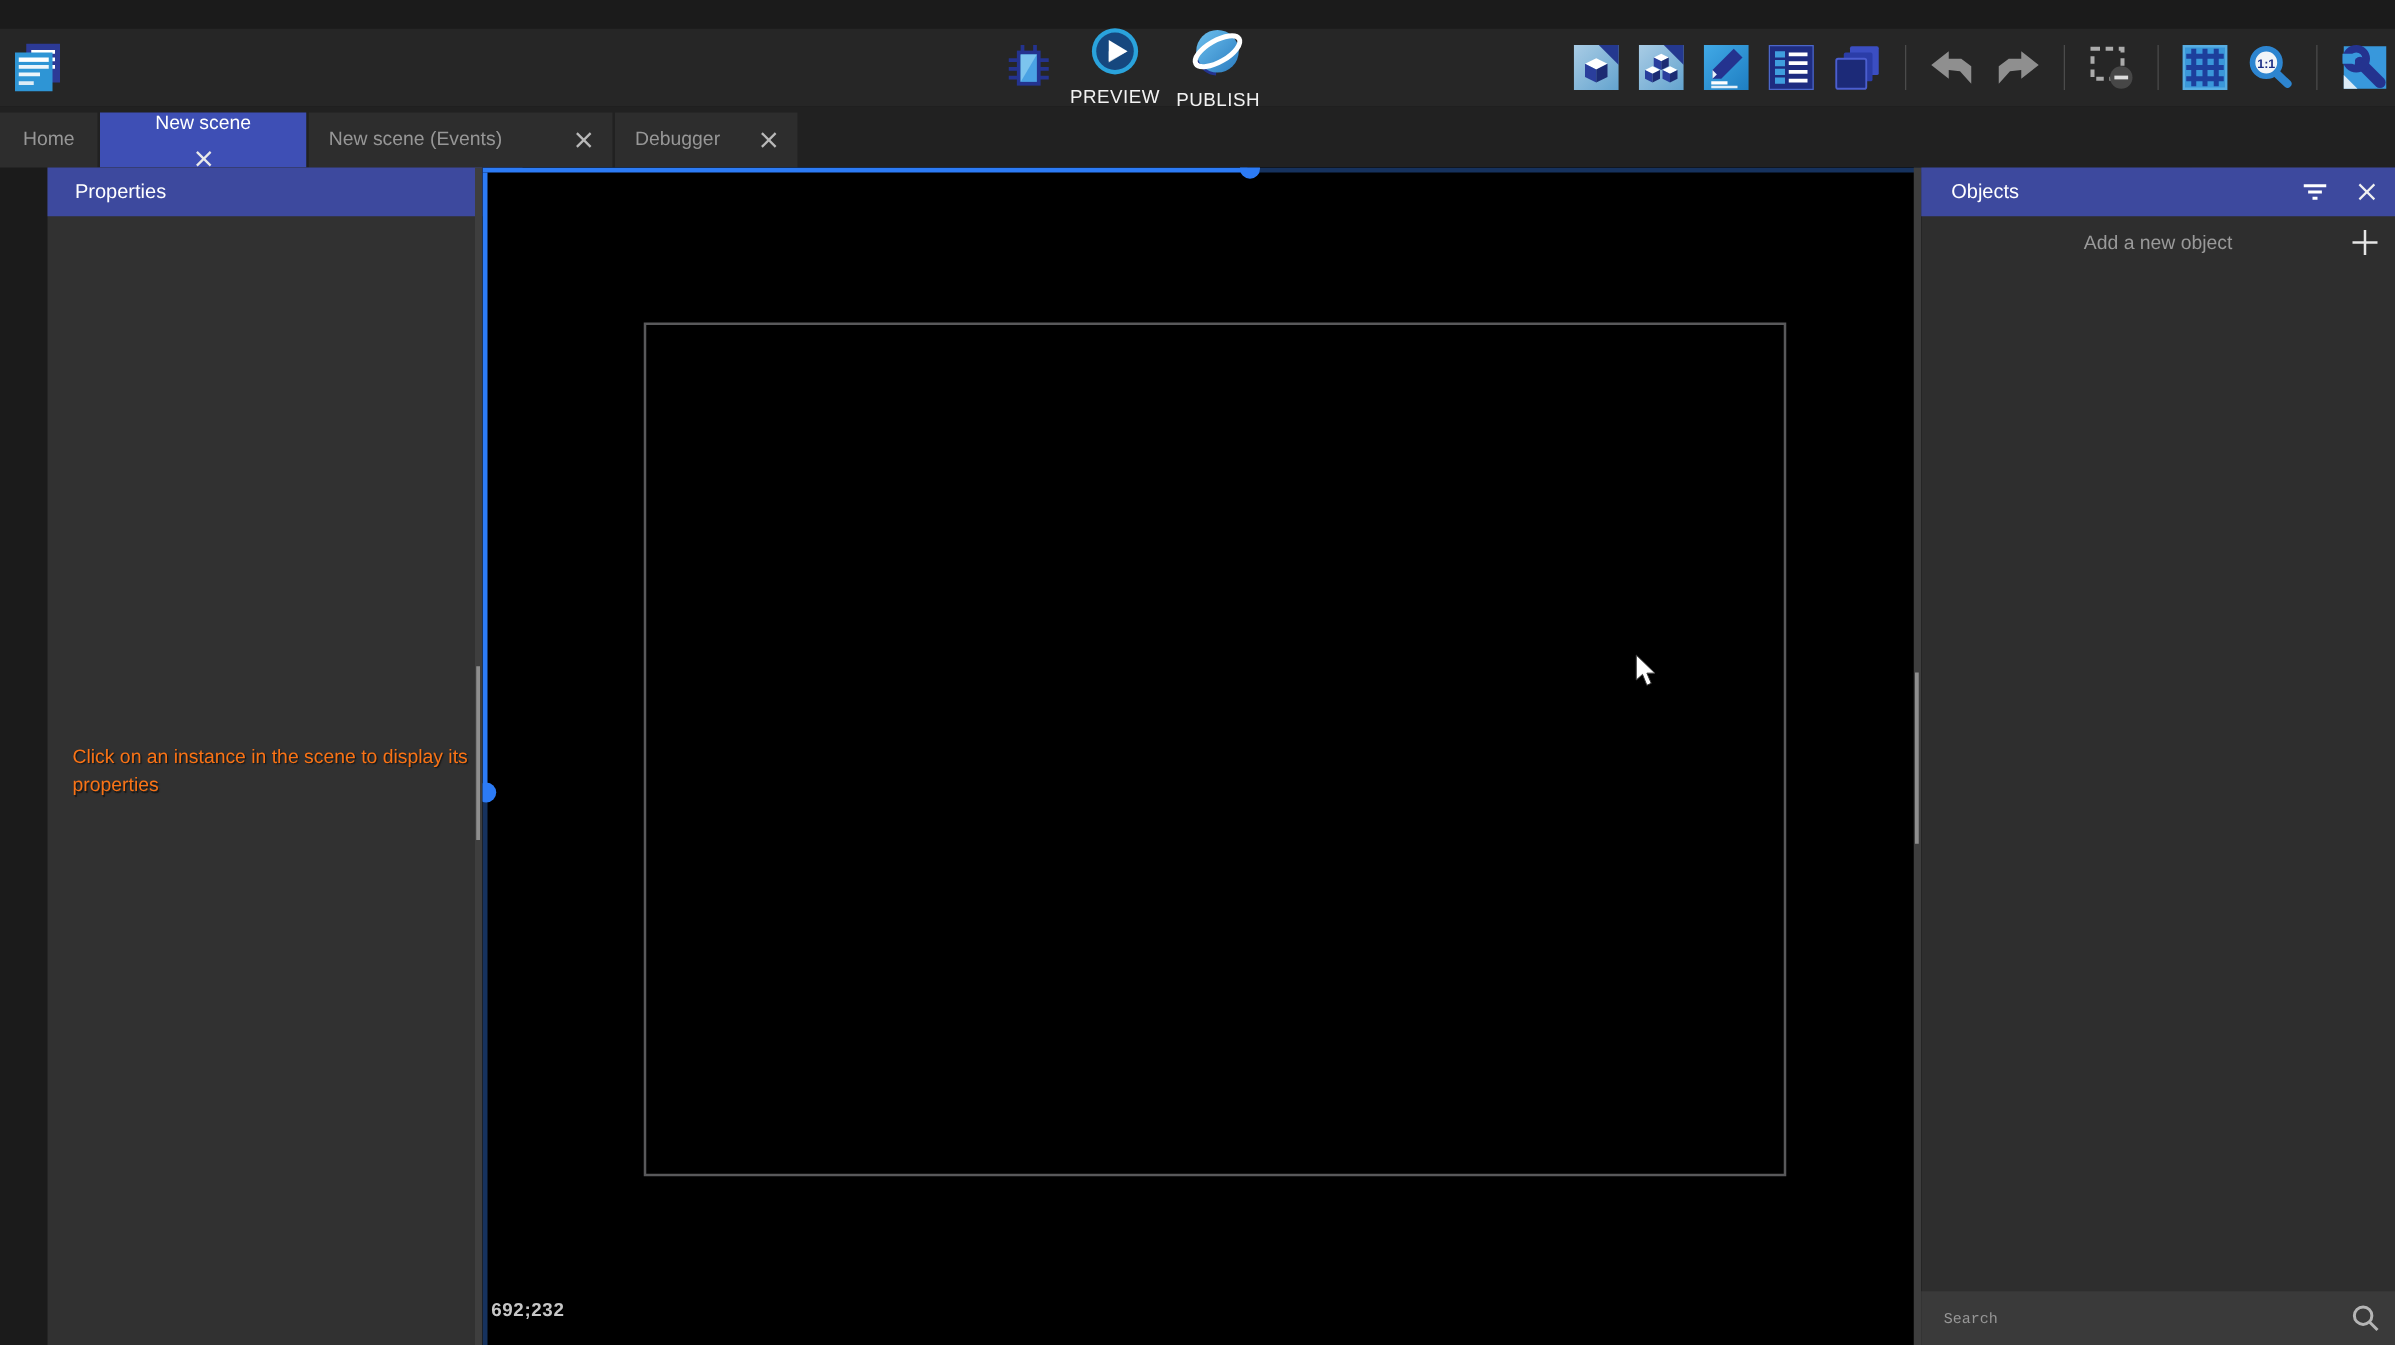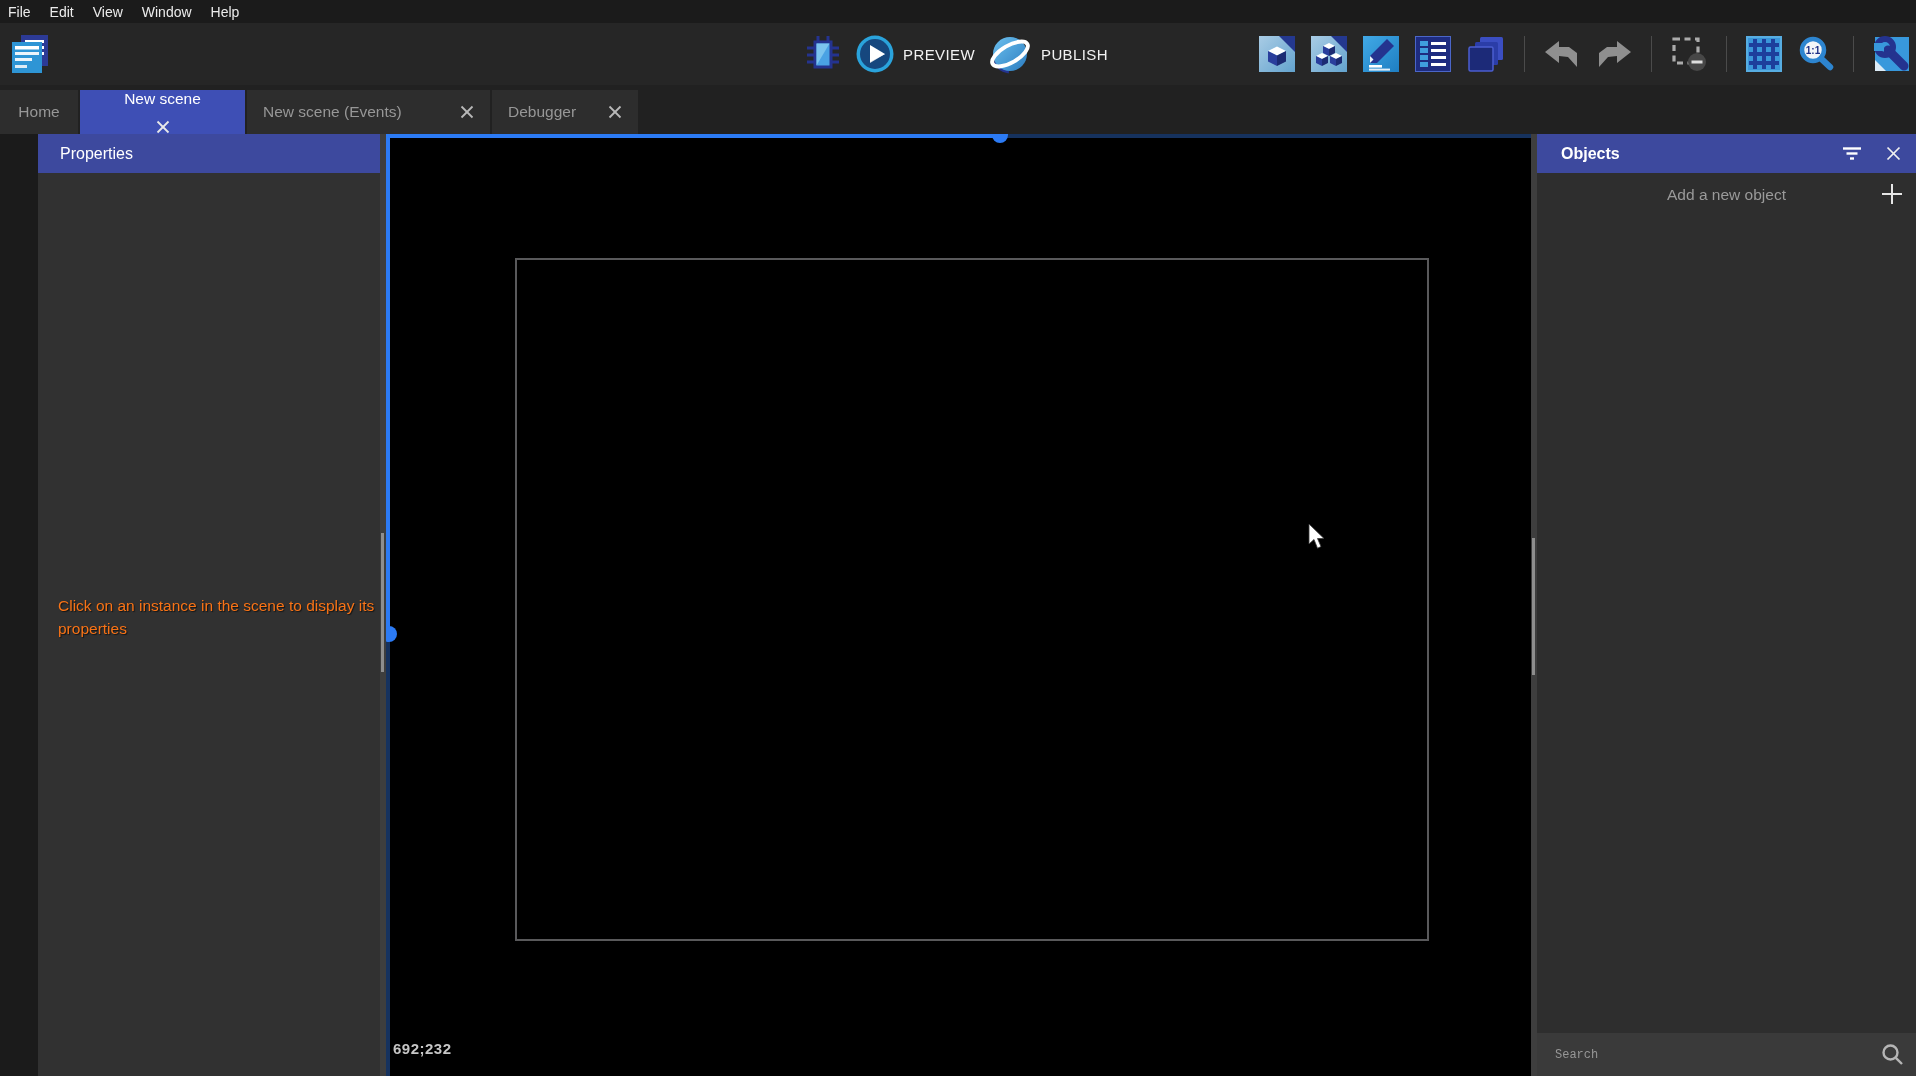--- a/index.html
+++ b/index.html
@@ -10,21 +10,21 @@
   
   .menubar { position:absolute; top:0; left:0; right:0; height:23px; background:#1b1b1b;
              display:flex; align-items:center; padding-left:8px; gap:19px; }
   .menubar span { color:#ececec; font-size:14px; cursor:default; }
 
   
   .toolbar { position:absolute; top:23px; left:0; right:0; height:62px; background:#262626; }
   .tb-logo { position:absolute; left:8px; top:9px; width:44px; height:44px; }
   .tb-center { position:absolute; left:803px; top:0; height:100%; display:flex; align-items:center; gap:13px; }
   .tb-btn { display:flex; align-items:center; gap:9px; color:#f2f2f2; font-size:15px;
-            letter-spacing:.4px; cursor:default; }
+            letter-spacing:.4px; cursor:default;flex-direction:column; }
   .tb-right { position:absolute; right:5px; top:0; height:100%; display:flex; align-items:center; gap:16px; }
   .tb-icon { display:flex; align-items:center; justify-content:center; }
   .tsep { width:1px; height:36px; background:#4b4b4b; margin:0 3px; }
 
   
   .tabbar { position:absolute; top:85px; left:0; right:0; height:49px; background:#212121;
             display:flex; align-items:flex-end; }
   .tab { height:44px; background:#2d2d2d; color:#979797; font-size:15.5px; display:flex;
          align-items:center; margin-right:2px; padding:0 16px; cursor:default; }
   .tab.closable { justify-content:space-between; }
@@ -68,44 +68,37 @@
   .vthumb { position:absolute; left:-5px; top:492px; width:16px; height:16px; border-radius:50%;
             background:#2c7bf5; }
   .scene-frame { position:absolute; left:129px; top:124px; width:914px; height:683px;
                  border:2px solid #59595b; }
   .coords { position:absolute; left:7px; top:906px; color:#c6c6c6; font-size:15px; font-weight:600;
             letter-spacing:.5px; text-shadow:1px 1px 1px #000; }
   .mouse-cursor { position:absolute; left:922px; top:389px; }
 
   .objects { position:absolute; left:1537px; right:0; top:0; bottom:0; background:#2e2e2e;
              display:flex; flex-direction:column; }
-  .objects .panel-header { padding:0 15px 0 24px; gap:24px; flex:none;font-weight:bold; }
+  .objects .panel-header { padding:0 15px 0 24px; gap:24px; flex:none; }
   .add-row { height:43px; flex:none; position:relative; display:flex; align-items:center;
              justify-content:center; color:#9a9a9a; font-size:15.5px; cursor:default; }
   .add-plus { position:absolute; right:13px; top:10px; display:flex; cursor:default; }
   .obody { flex:1; }
   .osearch { height:43px; flex:none; background:#3a3a3a; display:flex; align-items:center;
              padding:0 12px 0 18px; }
   .osearch input { flex:1; background:transparent; border:none; outline:none; color:#84cc16;
                    font-size:12px; font-family:Liberation Mono, monospace; }
   .osearch input::placeholder { color:#979797; }
   .filter-btn { display:flex; cursor:default; }
 </style>
 </head>
 <body>
 
 <div id="app">
 
-  <div class="menubar">
-    <span>File</span>
-    <span>Edit</span>
-    <span>View</span>
-    <span>Window</span>
-    <span>Help</span>
-  </div>
 
   <div class="toolbar">
 
     <div class="tb-logo">
       <svg width="44" height="44" viewBox="0 0 44 44">
         <rect x="13" y="3" width="27" height="31" fill="#2c3a96"></rect>
         <rect x="17" y="8" width="19" height="3" fill="#ffffff"></rect>
         <rect x="29" y="14" width="7" height="3" fill="#ffffff"></rect>
         <rect x="29" y="20" width="7" height="3" fill="#ffffff"></rect>
         <rect x="4" y="10" width="30" height="31" fill="#2e95d5"></rect>

